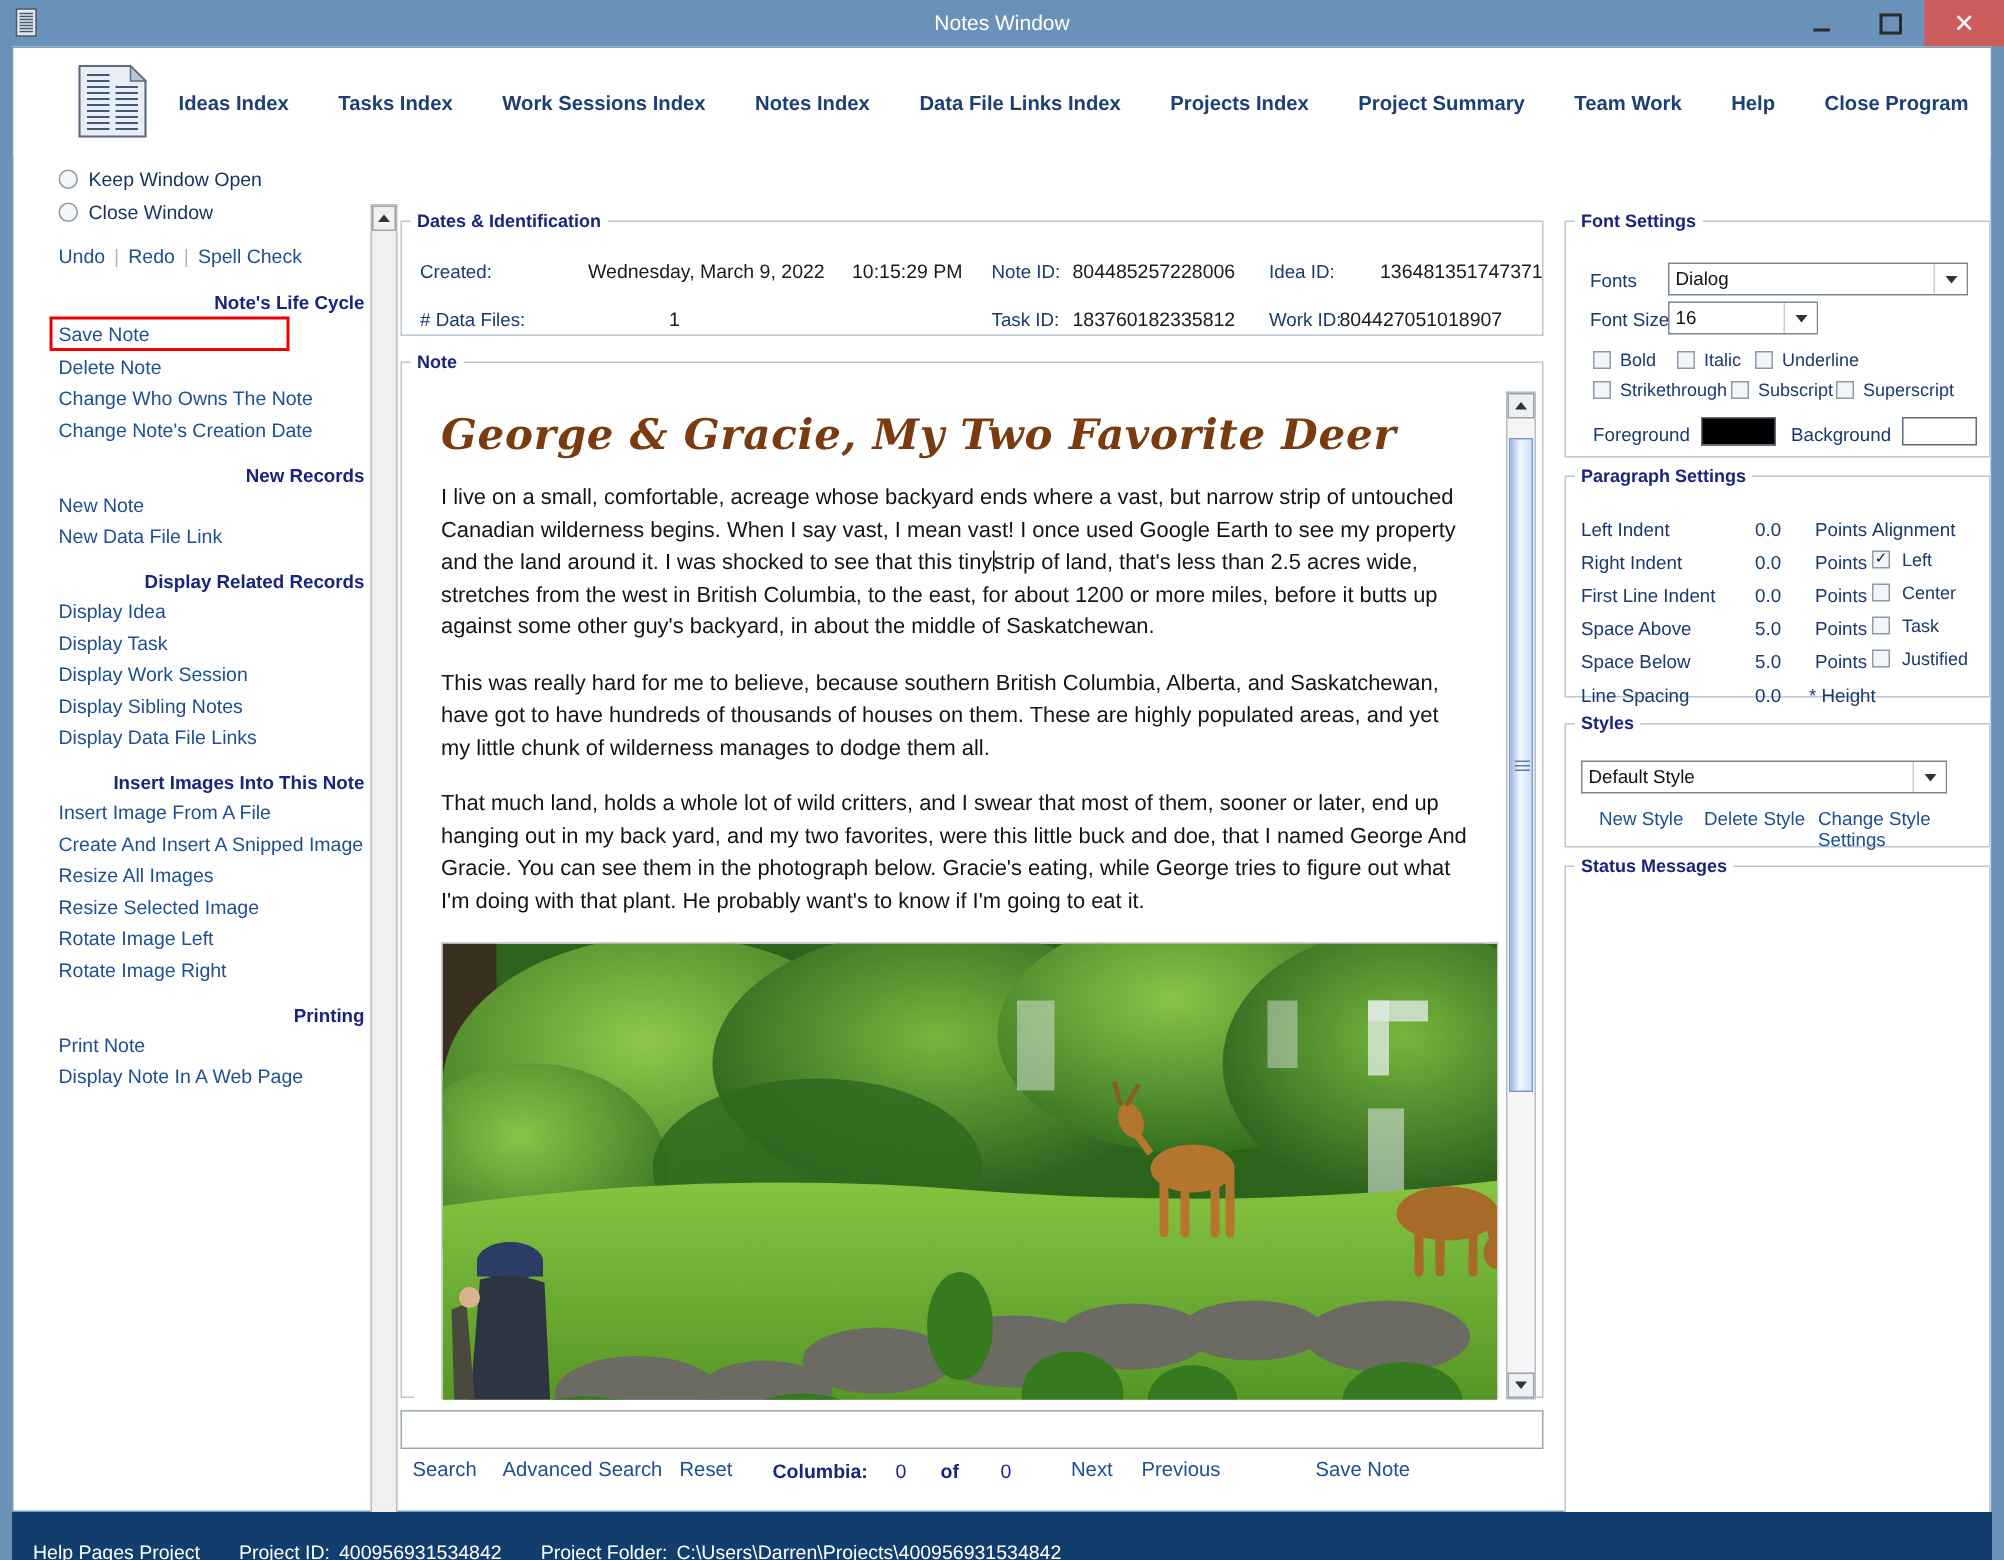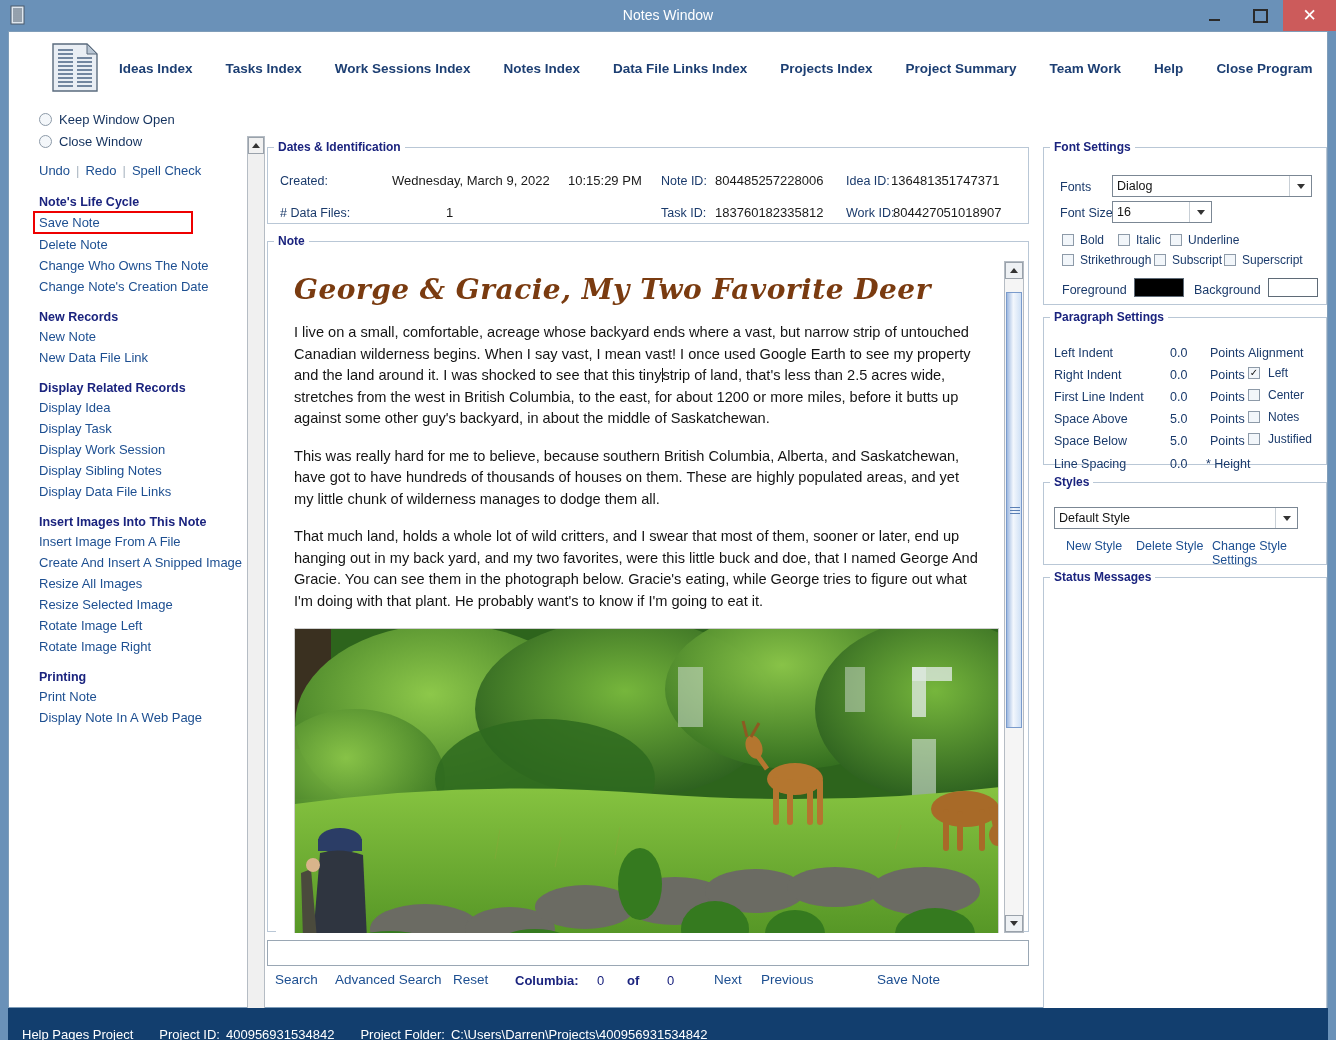--- a/index.html
+++ b/index.html
@@ -56,21 +56,21 @@
   .sidebar{position:absolute;left:12px;top:76px;width:222px;height:895px;background:#fff;}
   .radio-row{display:flex;align-items:center;height:22px;margin-left:18px;}
   .radio{
     width:11px;height:11px;border-radius:50%;border:1px solid #8d9aa8;background:#f4f7fa;margin-right:7px;flex:none;
   }
   .radio-label{color:#14325e;font-size:13px;}
   .undo-row{display:flex;align-items:center;margin-left:18px;height:24px;margin-top:6px;color:#1d4f91;font-size:13px;}
   .undo-row span{cursor:pointer;}
   .undo-sep{color:#aab6c2;margin:0 6px;}
   .sb-head{
-    color:#1a237e;font-size:12.5px;font-weight:bold;margin-left:18px;margin-top:13px;margin-bottom:2px;
+    color:#1a237e;font-size:12.5px;font-weight:bold;margin-left:18px;margin-top:13px;margin-bottom:2px;text-align:right;
   }
   .sb-item{
     color:#1d4f91;font-size:13px;margin-left:18px;line-height:21px;cursor:pointer;
   }
   .sb-item.wrap{width:190px;}
   .sb-item.highlight{
     border:2px solid #ee0000;background:#ffffff;margin-left:12px;padding-left:4px;
     width:152px;line-height:19px;box-sizing:content-box;
   }
 
@@ -306,21 +306,21 @@
       <fieldset class="grp" id="dates">
         <legend>Dates &amp; Identification</legend>
         <div class="d-label" style="left:12px;top:20px;">Created:</div>
         <div class="d-val" style="left:124px;top:19px;">Wednesday, March 9, 2022</div>
         <div class="d-val" style="left:300px;top:19px;">10:15:29 PM</div>
         <div class="d-label" style="left:12px;top:52px;"># Data Files:</div>
         <div class="d-val" style="left:178px;top:51px;">1</div>
         <div class="d-label" style="left:393px;top:20px;">Note ID:</div>
         <div class="d-val" style="left:447px;top:19px;">804485257228006</div>
         <div class="d-label" style="left:578px;top:20px;">Idea ID:</div>
-        <div class="d-val" style="left:623px;top:19px;">136481351747371</div>
+        <div class="d-val" style="left:652px;top:19px;">136481351747371</div>
         <div class="d-label" style="left:393px;top:52px;">Task ID:</div>
         <div class="d-val" style="left:447px;top:51px;">183760182335812</div>
         <div class="d-label" style="left:578px;top:52px;">Work ID:</div>
         <div class="d-val" style="left:625px;top:51px;">804427051018907</div>
       </fieldset>
 
       <fieldset class="grp" id="noteGrp">
         <legend>Note</legend>
         <div class="note-area">
           <div class="note-title">George &amp; Gracie, My Two Favorite Deer</div>
@@ -499,21 +499,21 @@
         <div class="rs-label" style="left:10px;top:133px;">Line Spacing</div>
         <div class="rs-val" style="left:126px;top:133px;">0.0</div>
         <div class="rs-label" style="left:162px;top:133px;">* Height</div>
 
         <div class="rs-label" style="left:204px;top:22px;">Alignment</div>
         <div class="cbx" style="left:204px;top:43px;">✓</div>
         <div class="cbx-lbl" style="left:224px;top:42px;">Left</div>
         <div class="cbx" style="left:204px;top:65px;"></div>
         <div class="cbx-lbl" style="left:224px;top:64px;">Center</div>
         <div class="cbx" style="left:204px;top:87px;"></div>
-        <div class="cbx-lbl" style="left:224px;top:86px;">Notes</div>
+        <div class="cbx-lbl" style="left:224px;top:86px;">Task</div>
         <div class="cbx" style="left:204px;top:109px;"></div>
         <div class="cbx-lbl" style="left:224px;top:108px;">Justified</div>
       </fieldset>
 
       <fieldset class="grp" id="stylesGrp">
         <legend>Styles</legend>
         <div class="combo" style="left:10px;top:18px;width:244px;">
           <span class="txt">Default Style</span>
           <span class="arw">
               <i class="tri-down"></i>

